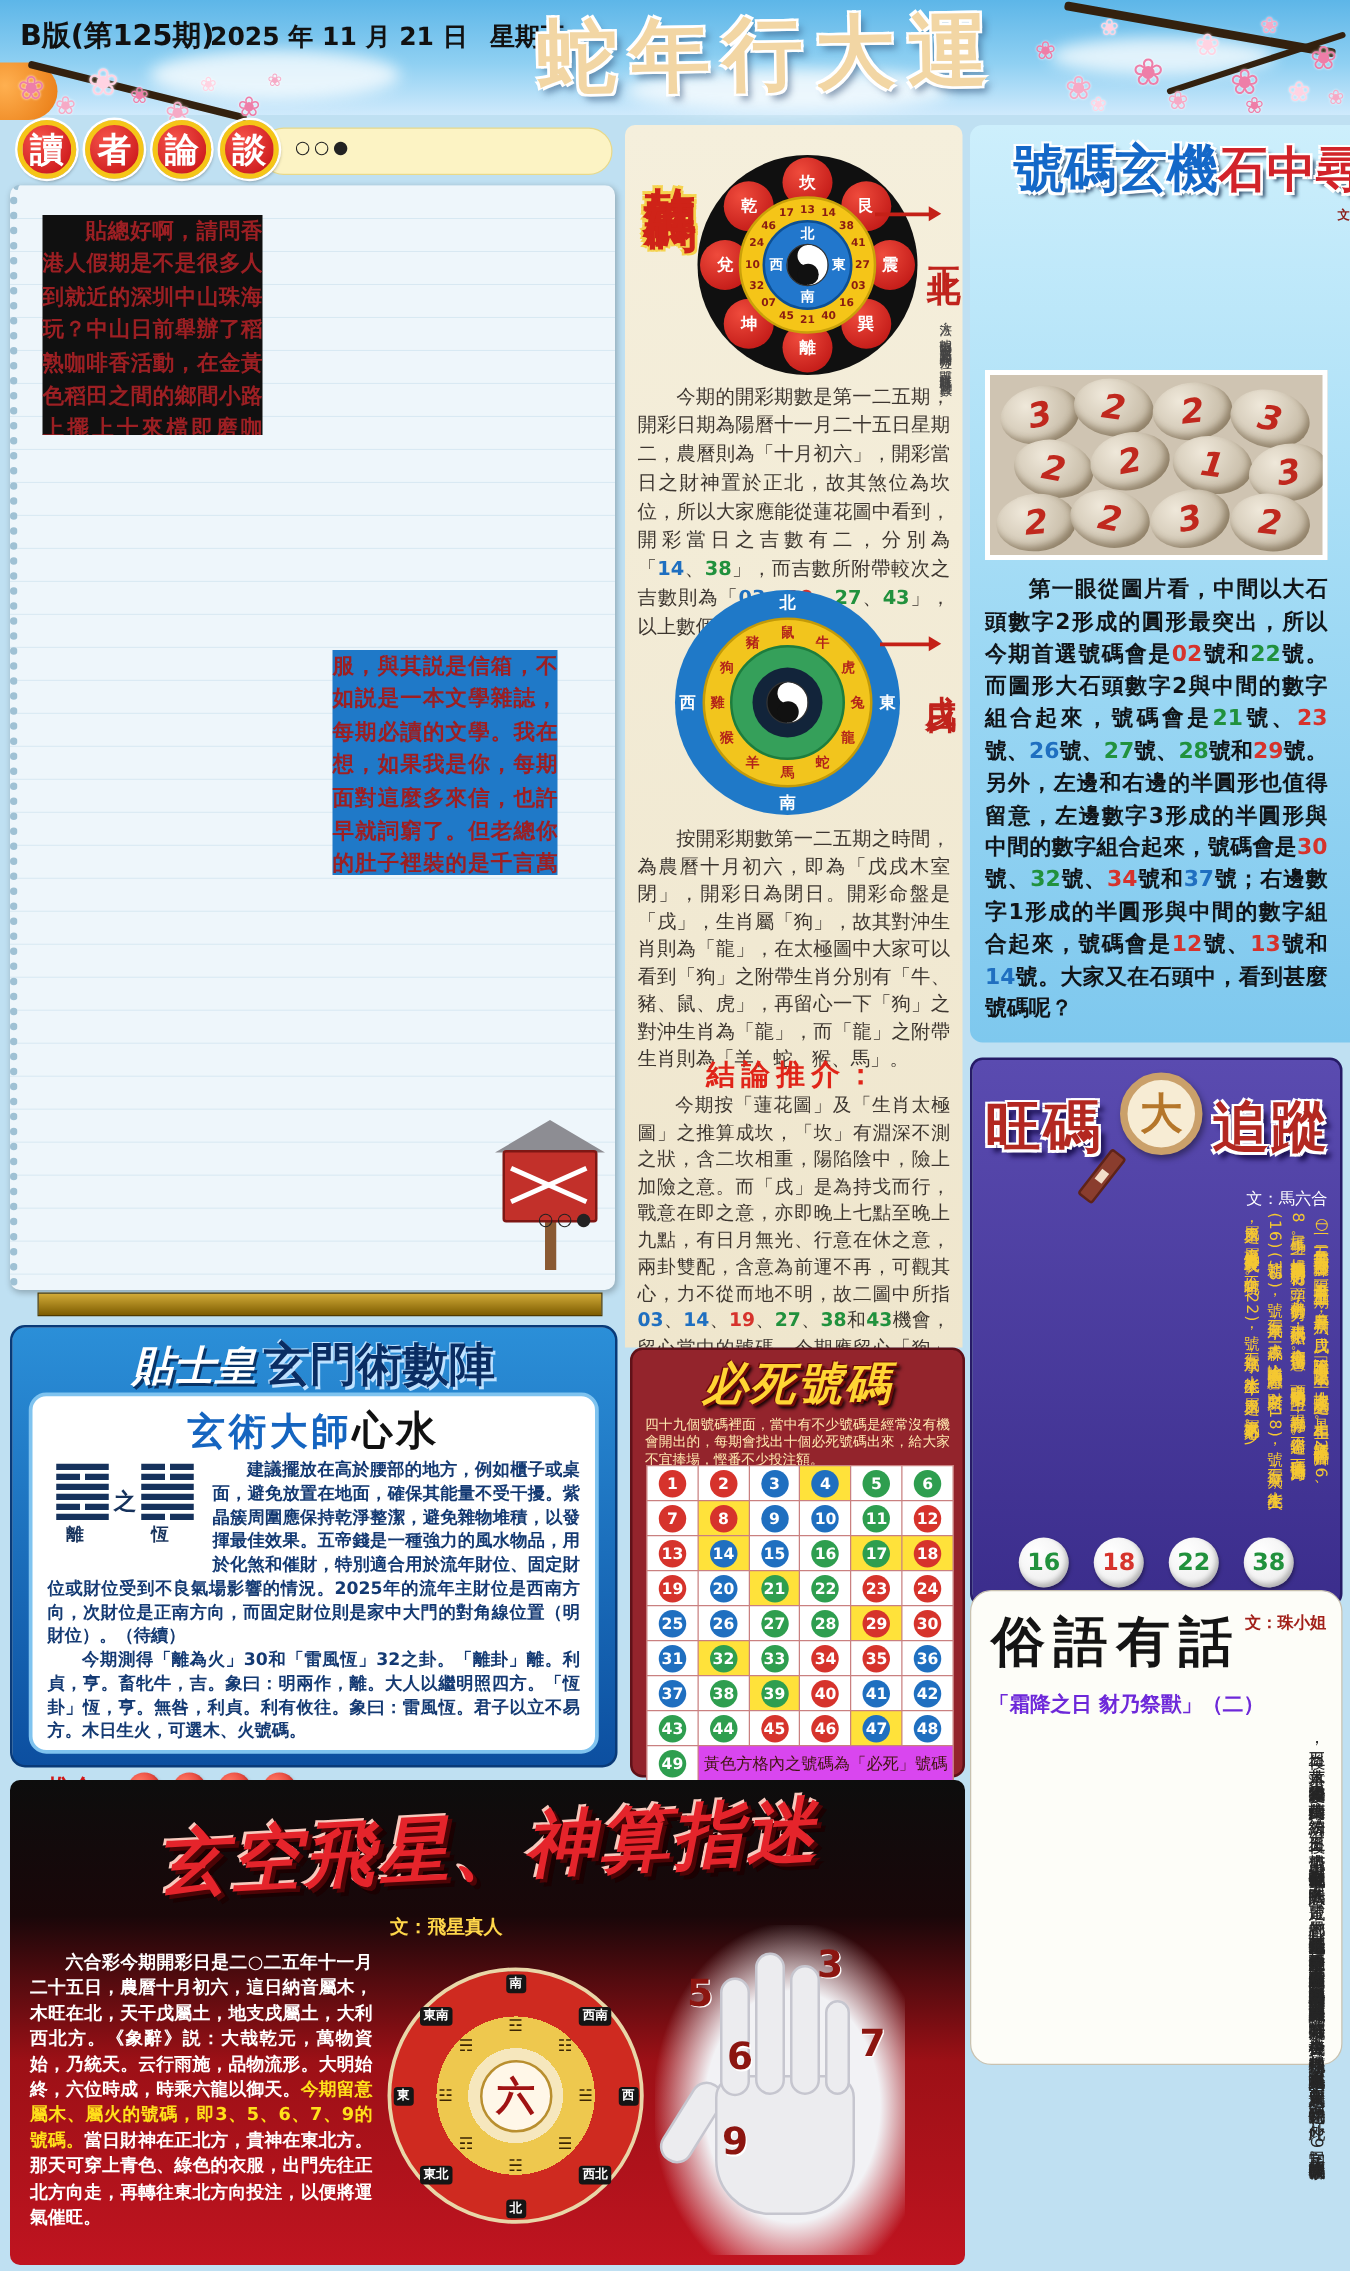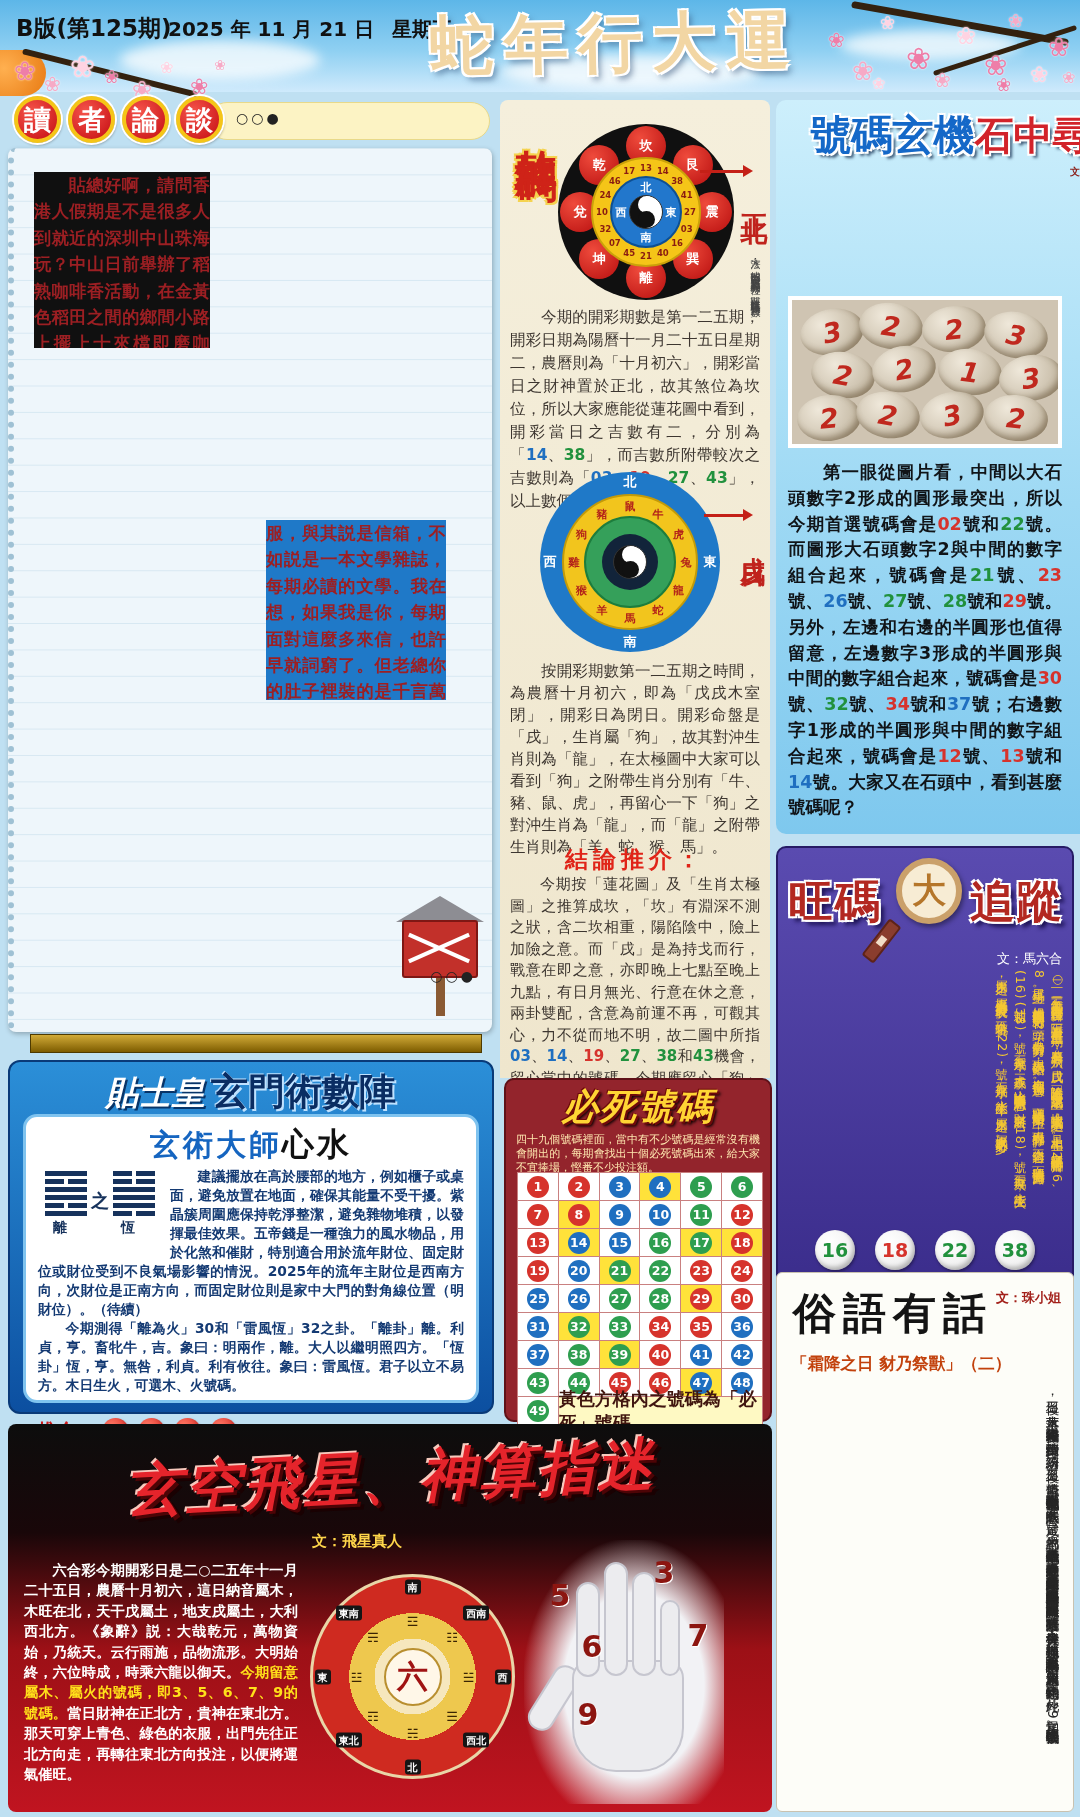--- a/index.html
+++ b/index.html
@@ -132,21 +132,21 @@
           text-shadow:2px 2px 0 #6e0a0a,-1px -1px 0 #6e0a0a,3px 3px 3px #000; }
   .bisi-sub { margin:1px 10px 0; font-size:11px; line-height:14px; color:#ffe9b0; text-align:justify; }
   .bgrid { position:absolute; left:11px; top:92px; width:246px; display:grid;
            grid-template-columns:repeat(6,1fr); grid-auto-rows:27px; gap:1px; background:#c98080;
            border:1px solid #c98080; }
   .cell { background:#fff; display:flex; align-items:center; justify-content:center; }
   .cell.dead { background:#ffe23a; }
   .gball { width:22px; height:22px; border-radius:50%; display:flex; align-items:center; justify-content:center;
            color:#fff; font-size:12.5px; font-weight:bold; }
   .gball.red { background:#d6332c; } .gball.blue { background:#1f6fc0; } .gball.green { background:#2e9e4f; }
-  .gnote { grid-column:2/7; background:#fef9c3; color:#40150f; font-size:18px; font-weight:bold;
+  .gnote { grid-column:2/7; background:#d946ef; color:#40150f; font-size:13px; font-weight:normal;
            display:flex; align-items:center; justify-content:center; }
 
   
   .nmystery { position:absolute; left:776px; top:100px; width:350px; height:734px; border-radius:10px;
               background:linear-gradient(180deg,#cdeffc 0%,#9ed9f4 55%,#7ec8ee 100%); }
   .nm-title { text-align:center; padding-top:8px; white-space:nowrap; }
   .nm-t1 { font-size:41px; font-weight:bold; color:#1468c8;
            text-shadow:2px 2px 0 #fff,-2px -2px 0 #fff,2px -2px 0 #fff,-2px 2px 0 #fff,4px 4px 3px #3d5a77; }
   .nm-t2 { font-size:39px; font-weight:bold; color:#d2232a;
            text-shadow:2px 2px 0 #fff,-2px -2px 0 #fff,2px -2px 0 #fff,-2px 2px 0 #fff,4px 4px 3px #3d5a77; }
@@ -178,26 +178,26 @@
   .wm-handle { position:absolute; left:96px; top:70px; width:15px; height:46px; background:#8a3d2e;
             border:2px solid #5e2318; transform:rotate(38deg); border-radius:3px; }
   .wm-handle::after { content:''; position:absolute; left:2px; top:16px; width:7px; height:10px; background:#f2ddc8; }
   .wm-byline { position:absolute; right:10px; top:102px; font-size:13px; color:#fff; }
   .wm-vtext { position:absolute; left:10px; top:122px; width:278px; height:230px; font-size:12.5px;
               line-height:18.5px; color:#f5c832; letter-spacing:1px; }
   .wm-balls { position:absolute; left:0; bottom:13px; width:100%; display:flex; justify-content:center; gap:20px; }
   .wm-balls .ball { width:40px; height:40px; font-size:19px; }
 
   
-  .proverb { position:absolute; left:776px; top:1272px; width:298px; height:540px; background:#fdfdf8;
-             border:1px solid #c9c2b0; border-radius:6px; }
+  .proverb { position:absolute; left:776px; top:1272px; width:298px; height:380px; background:#fdfdf8;
+             border:1px solid #c9c2b0; border-radius:17px; }
   .pv-title { padding:12px 0 0 16px; font-family:"DejaVu Serif","Liberation Serif",serif; font-size:43px;
               font-weight:bold; color:#141414; letter-spacing:7px; }
   .pv-byline { position:absolute; right:12px; top:16px; font-size:13px; font-weight:bold; color:#a2201a; }
-  .pv-sub { margin:10px 14px 0; font-size:16.5px; font-weight:bold; color:#c2410c; }
+  .pv-sub { margin:10px 14px 0; font-size:16.5px; font-weight:bold; color:#6d28d9; }
   .pv-vtext { position:absolute; left:12px; top:118px; width:274px; height:406px; font-size:13.5px;
               line-height:20.5px; color:#262626; }
 
   
   .flying { position:absolute; left:8px; top:1424px; width:764px; height:388px; border-radius:8px;
             background:linear-gradient(180deg,#0d0d0d 0%,#190709 28%,#9c1016 58%,#c01420 100%); }
   .fs-title { position:absolute; left:10px; top:16px; width:744px; text-align:center; font-size:57px;
               font-weight:bold; font-style:italic; color:#e5242b; letter-spacing:2px; transform:rotate(-3deg);
               text-shadow:3px 3px 0 #4d0406,6px 6px 0 #1a0102,-2px -2px 0 #f7c9bd; white-space:nowrap; }
   .fs-byline { position:absolute; left:304px; top:108px; font-size:15px; color:#ffd64a; font-weight:bold; }

